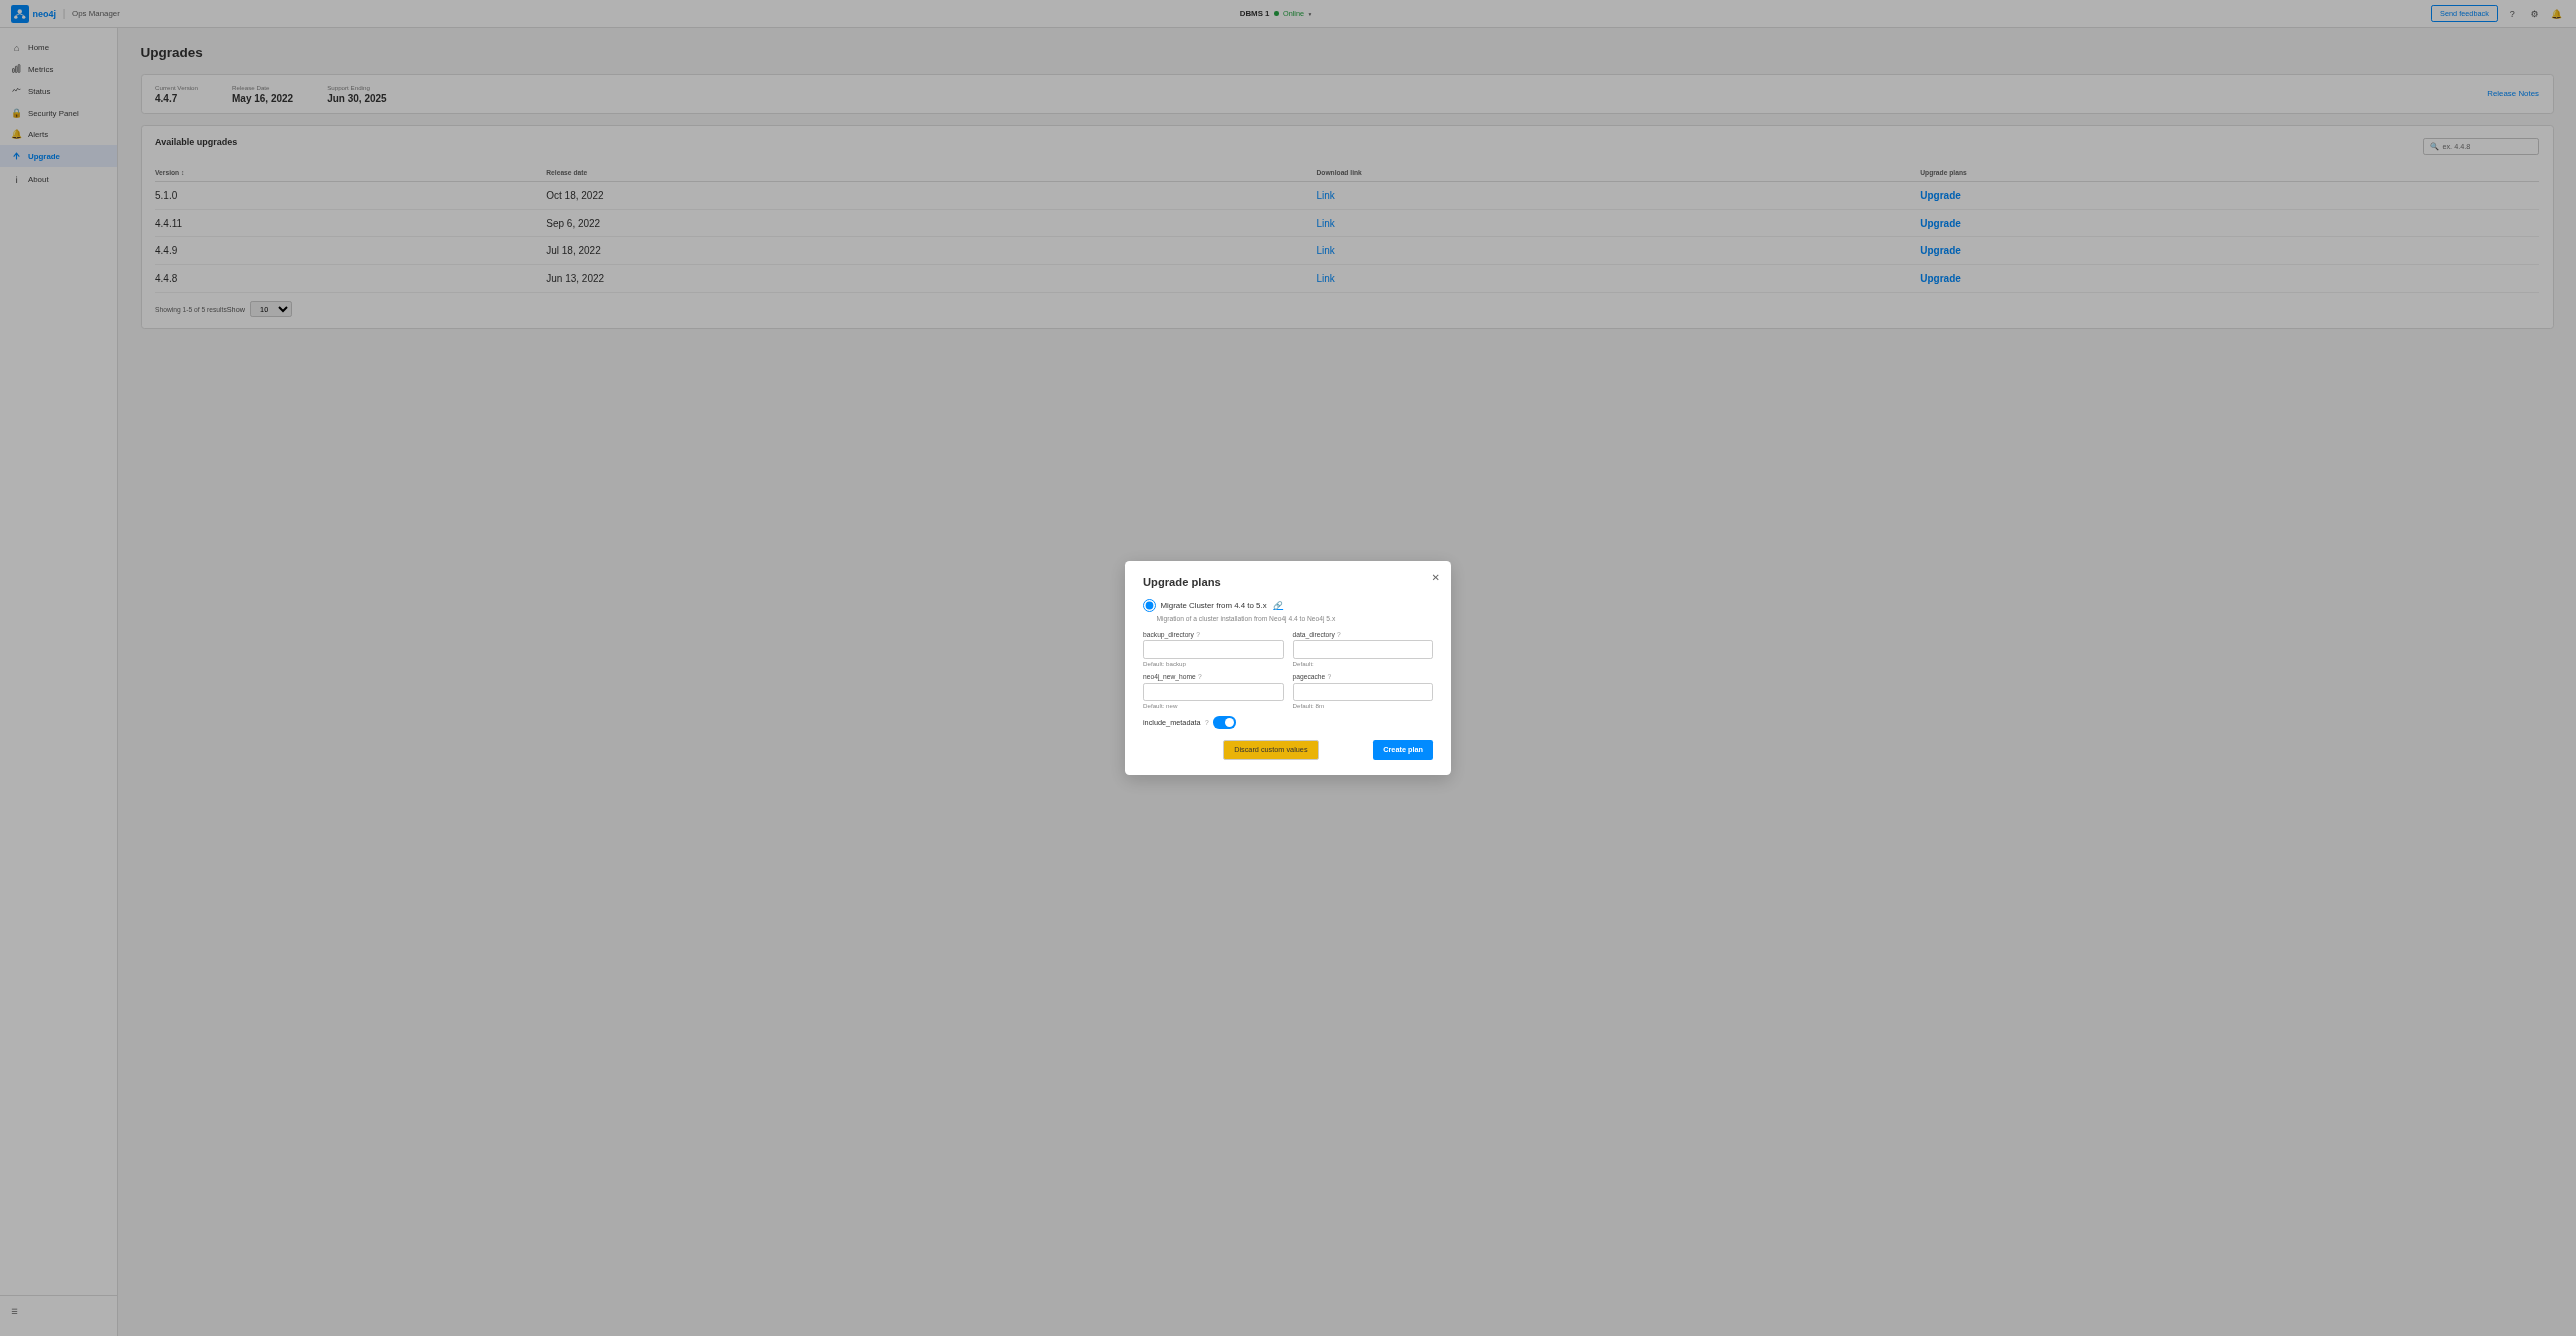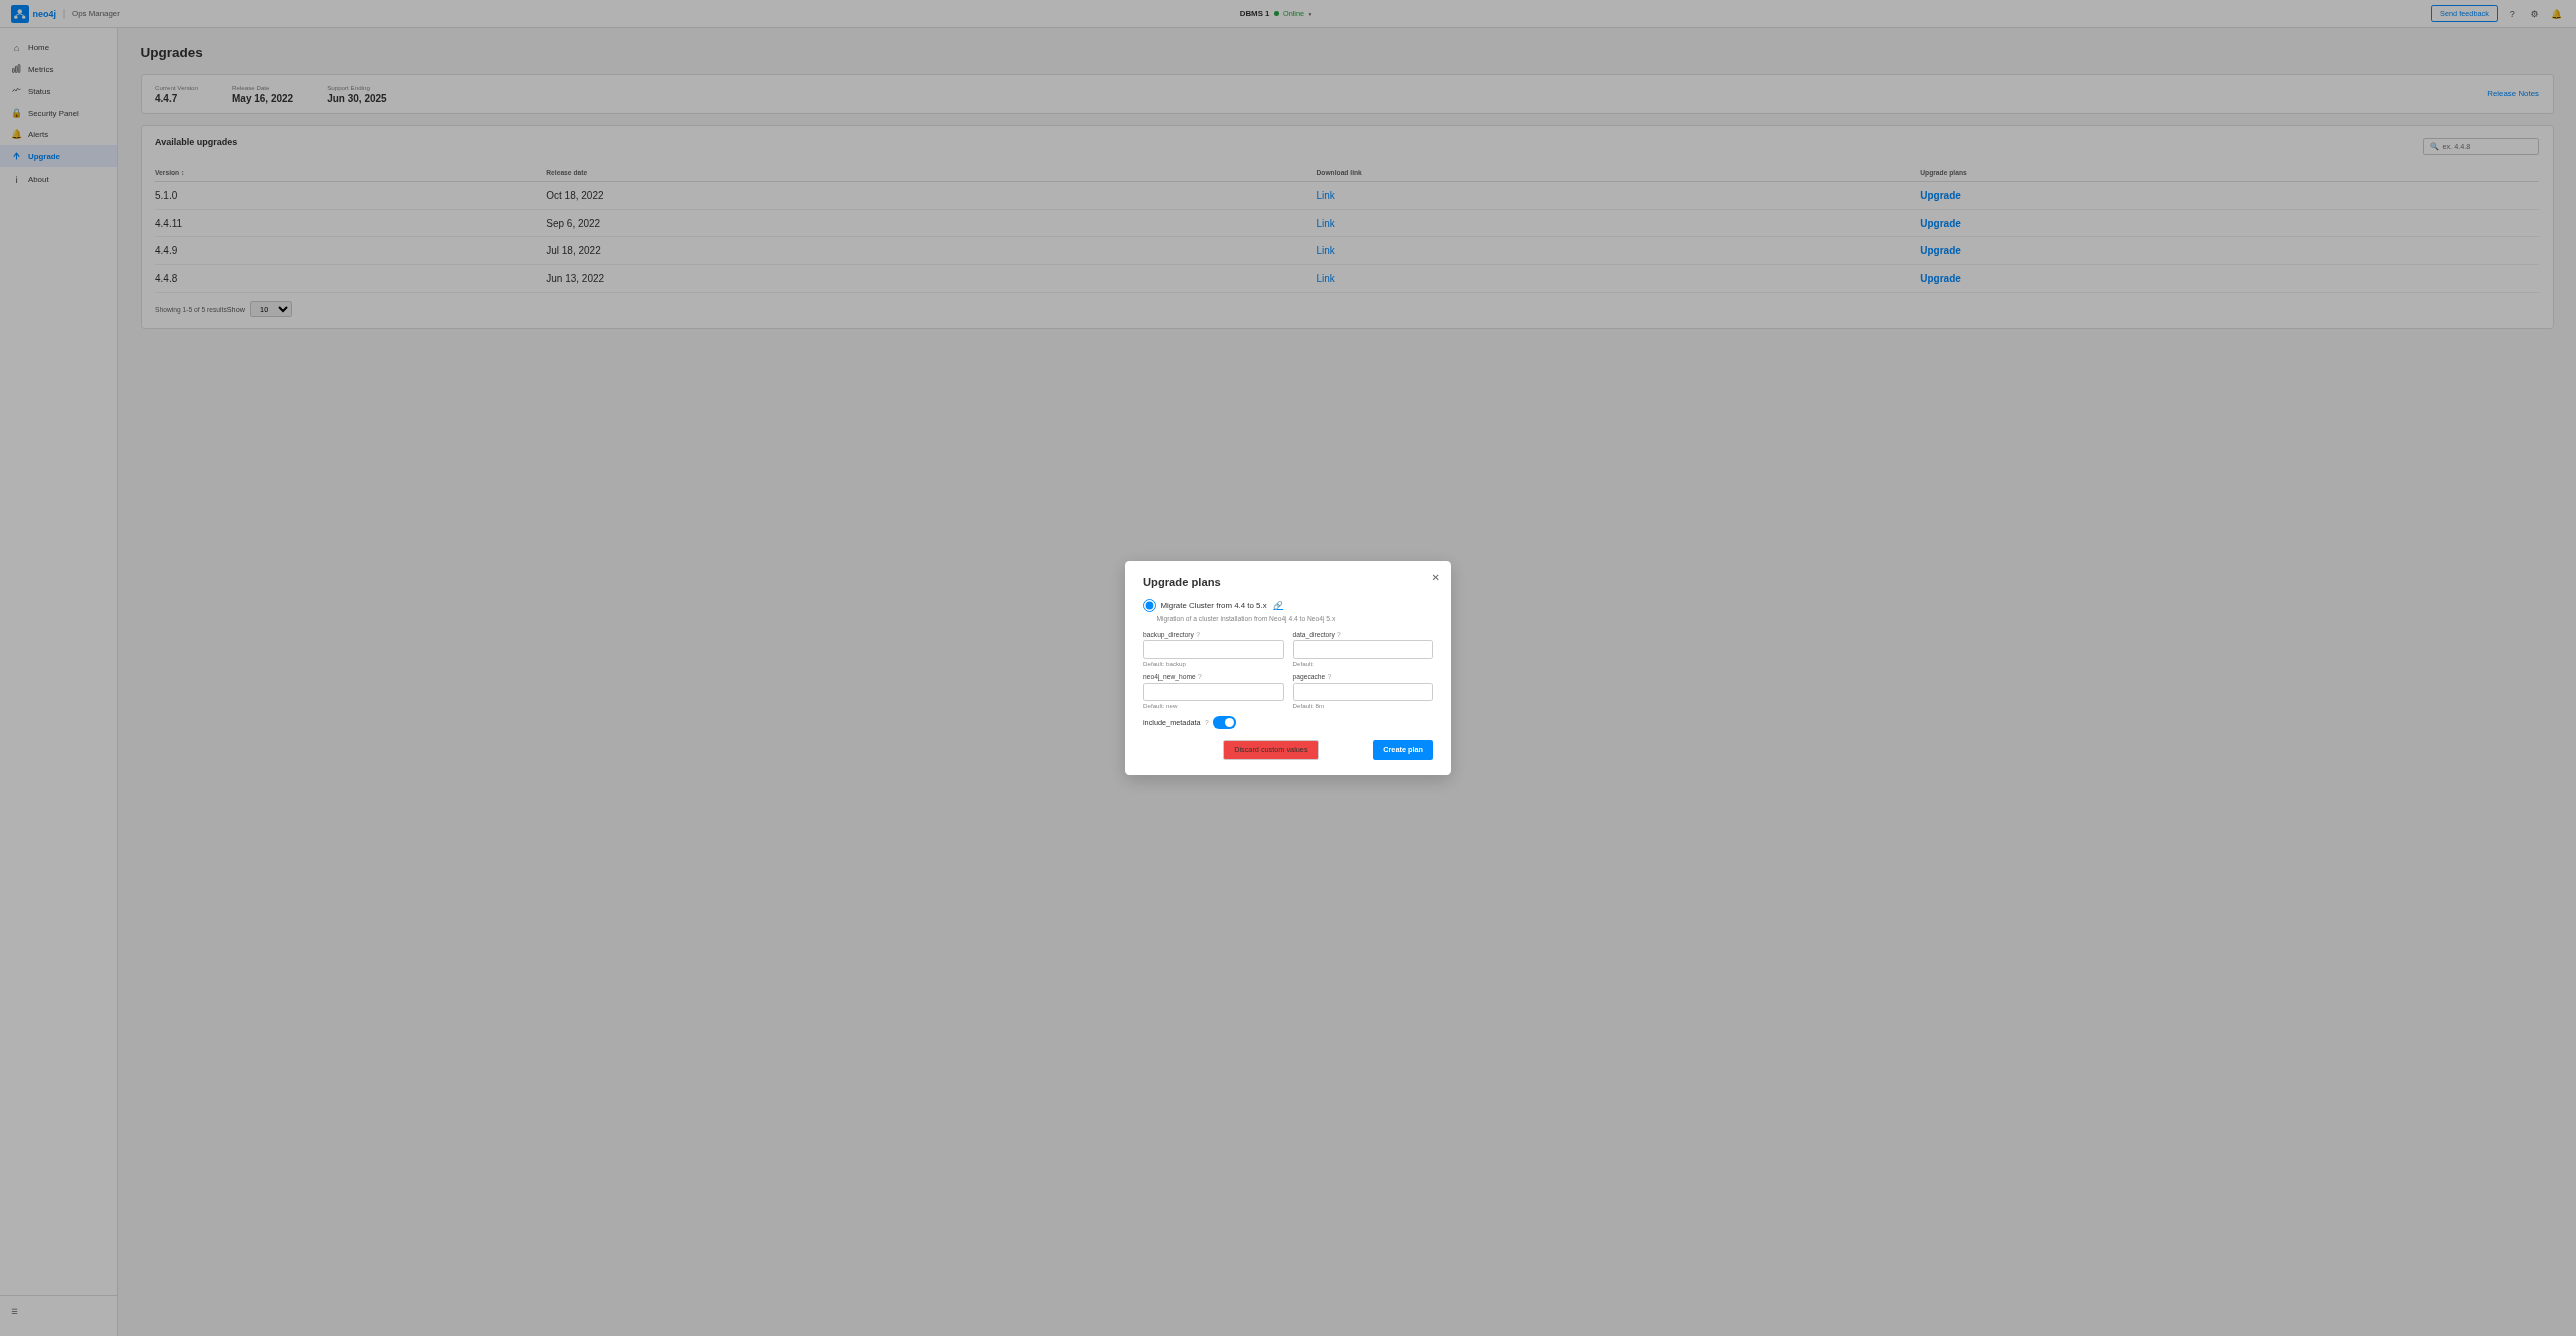--- a/index.html
+++ b/index.html
@@ -132,21 +132,21 @@
       position: relative; cursor: pointer;
     }
     .toggle::after {
       content: ''; position: absolute; top: 1.7px; right: 1.7px;
       width: 9px; height: 9px; background: white; border-radius: 50%;
     }
 
     
     .modal-footer { display: flex; justify-content: flex-end; gap: 6.7px; }
     .btn-secondary {
-      border: 0.6px solid #ccc; background: #ef4444; color: #333;
+      border: 0.6px solid #ccc; background: #eab308; color: #333;
       padding: 4.5px 10px; border-radius: 2.2px; cursor: pointer; font-size: 7.3px;
     }
     .btn-primary {
       background: #018bff; color: white; border: none;
       padding: 4.5px 10px; border-radius: 2.2px; cursor: pointer; font-size: 7.3px; font-weight: 600; margin-left: 48px;
     }
   </style>
 </head>
 <body>
 

